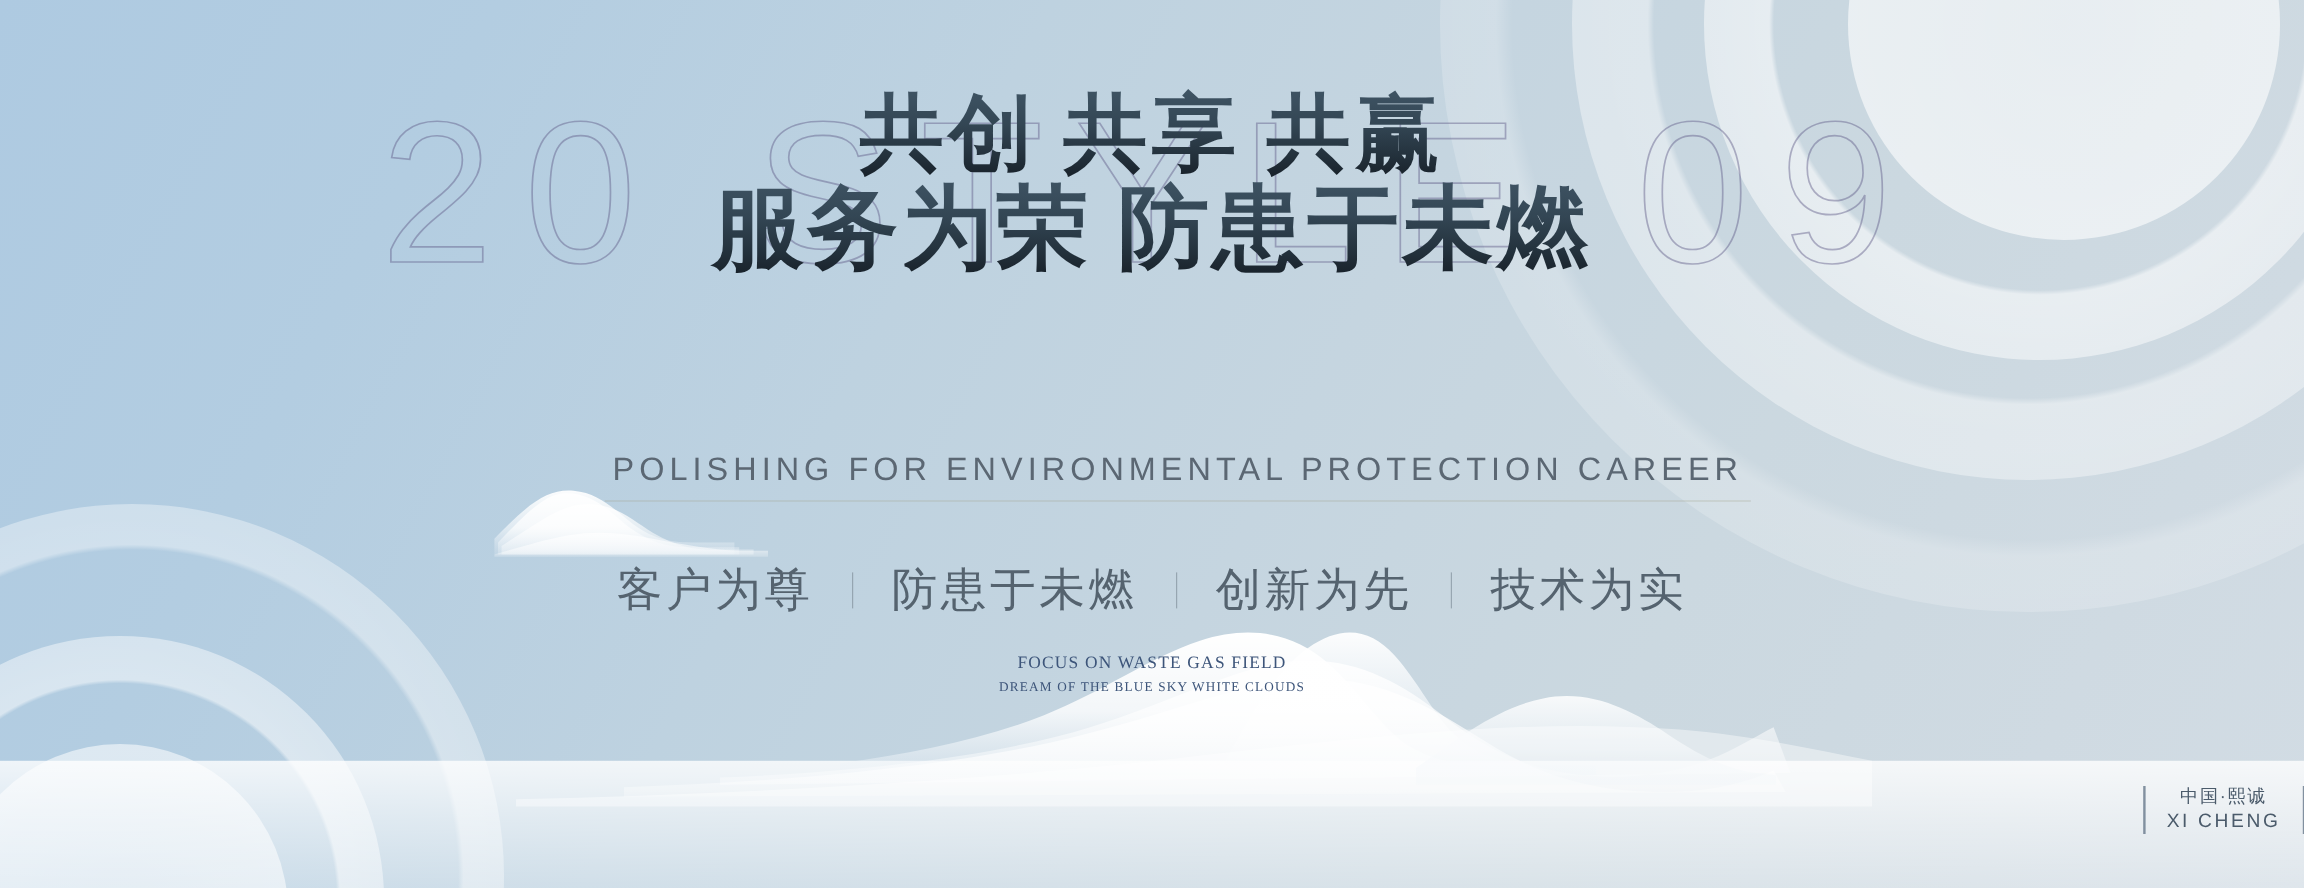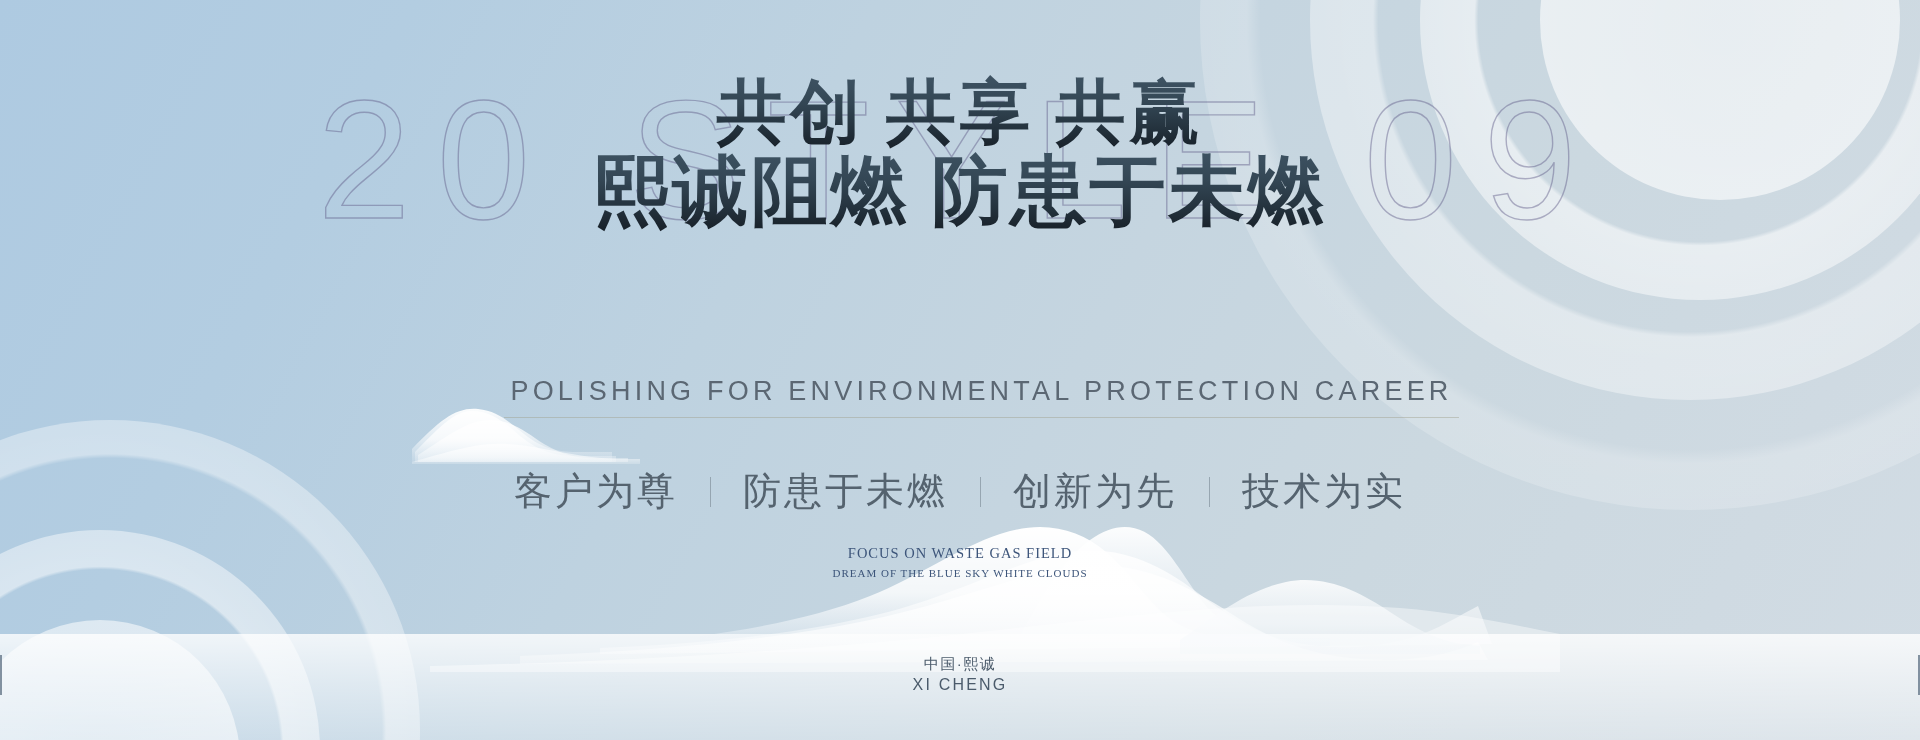--- a/index.html
+++ b/index.html
@@ -196,23 +196,23 @@
     height: 740px;
     pointer-events: none;
   }
 
   
   .logo-lockup {
     position: absolute;
     left: 0; right: 0;
     bottom: 44px;
     display: flex;
-    justify-content: space-between;
+    justify-content: flex-end;
     align-items: center;
-    gap: 42px;
+    gap: 18px;
   }
   .logo-rule {
     width: 1.5px;
     height: 40px;
     background: #6e7f90;
     opacity: 0.85;
   }
   .logo-text {
     text-align: center;
     color: #4b5b6b;
@@ -296,21 +296,21 @@
 
     <path d="M1180 640 C1212 618 1246 590 1286 582 C1326 574 1360 592 1390 612
              C1414 628 1436 640 1462 644 L1480 646 L1480 654 L1180 654 Z" fill="url(#cg2)" opacity="0.9"></path>
 
     <path d="M430 666 C620 662 820 650 980 632 C1140 614 1270 598 1400 608
              C1460 613 1510 624 1560 634 L1560 672 L430 672 Z" fill="#ffffff" opacity="0.42"></path>
   </svg>
 
   <div class="headline">
     <div class="headline-line headline-line-1">共创 共享 共赢</div>
-    <div class="headline-line headline-line-2">熙诚阻燃 防患于未燃</div>
+    <div class="headline-line headline-line-2">服务为荣 防患于未燃</div>
   </div>
 
   <div class="tagline-wrap">
     <span class="tagline">POLISHING FOR ENVIRONMENTAL PROTECTION CAREER</span>
   </div>
 
   <div class="values">
     <span class="value-item">客户为尊</span>
     <span class="value-sep"></span>
     <span class="value-item">防患于未燃</span>

